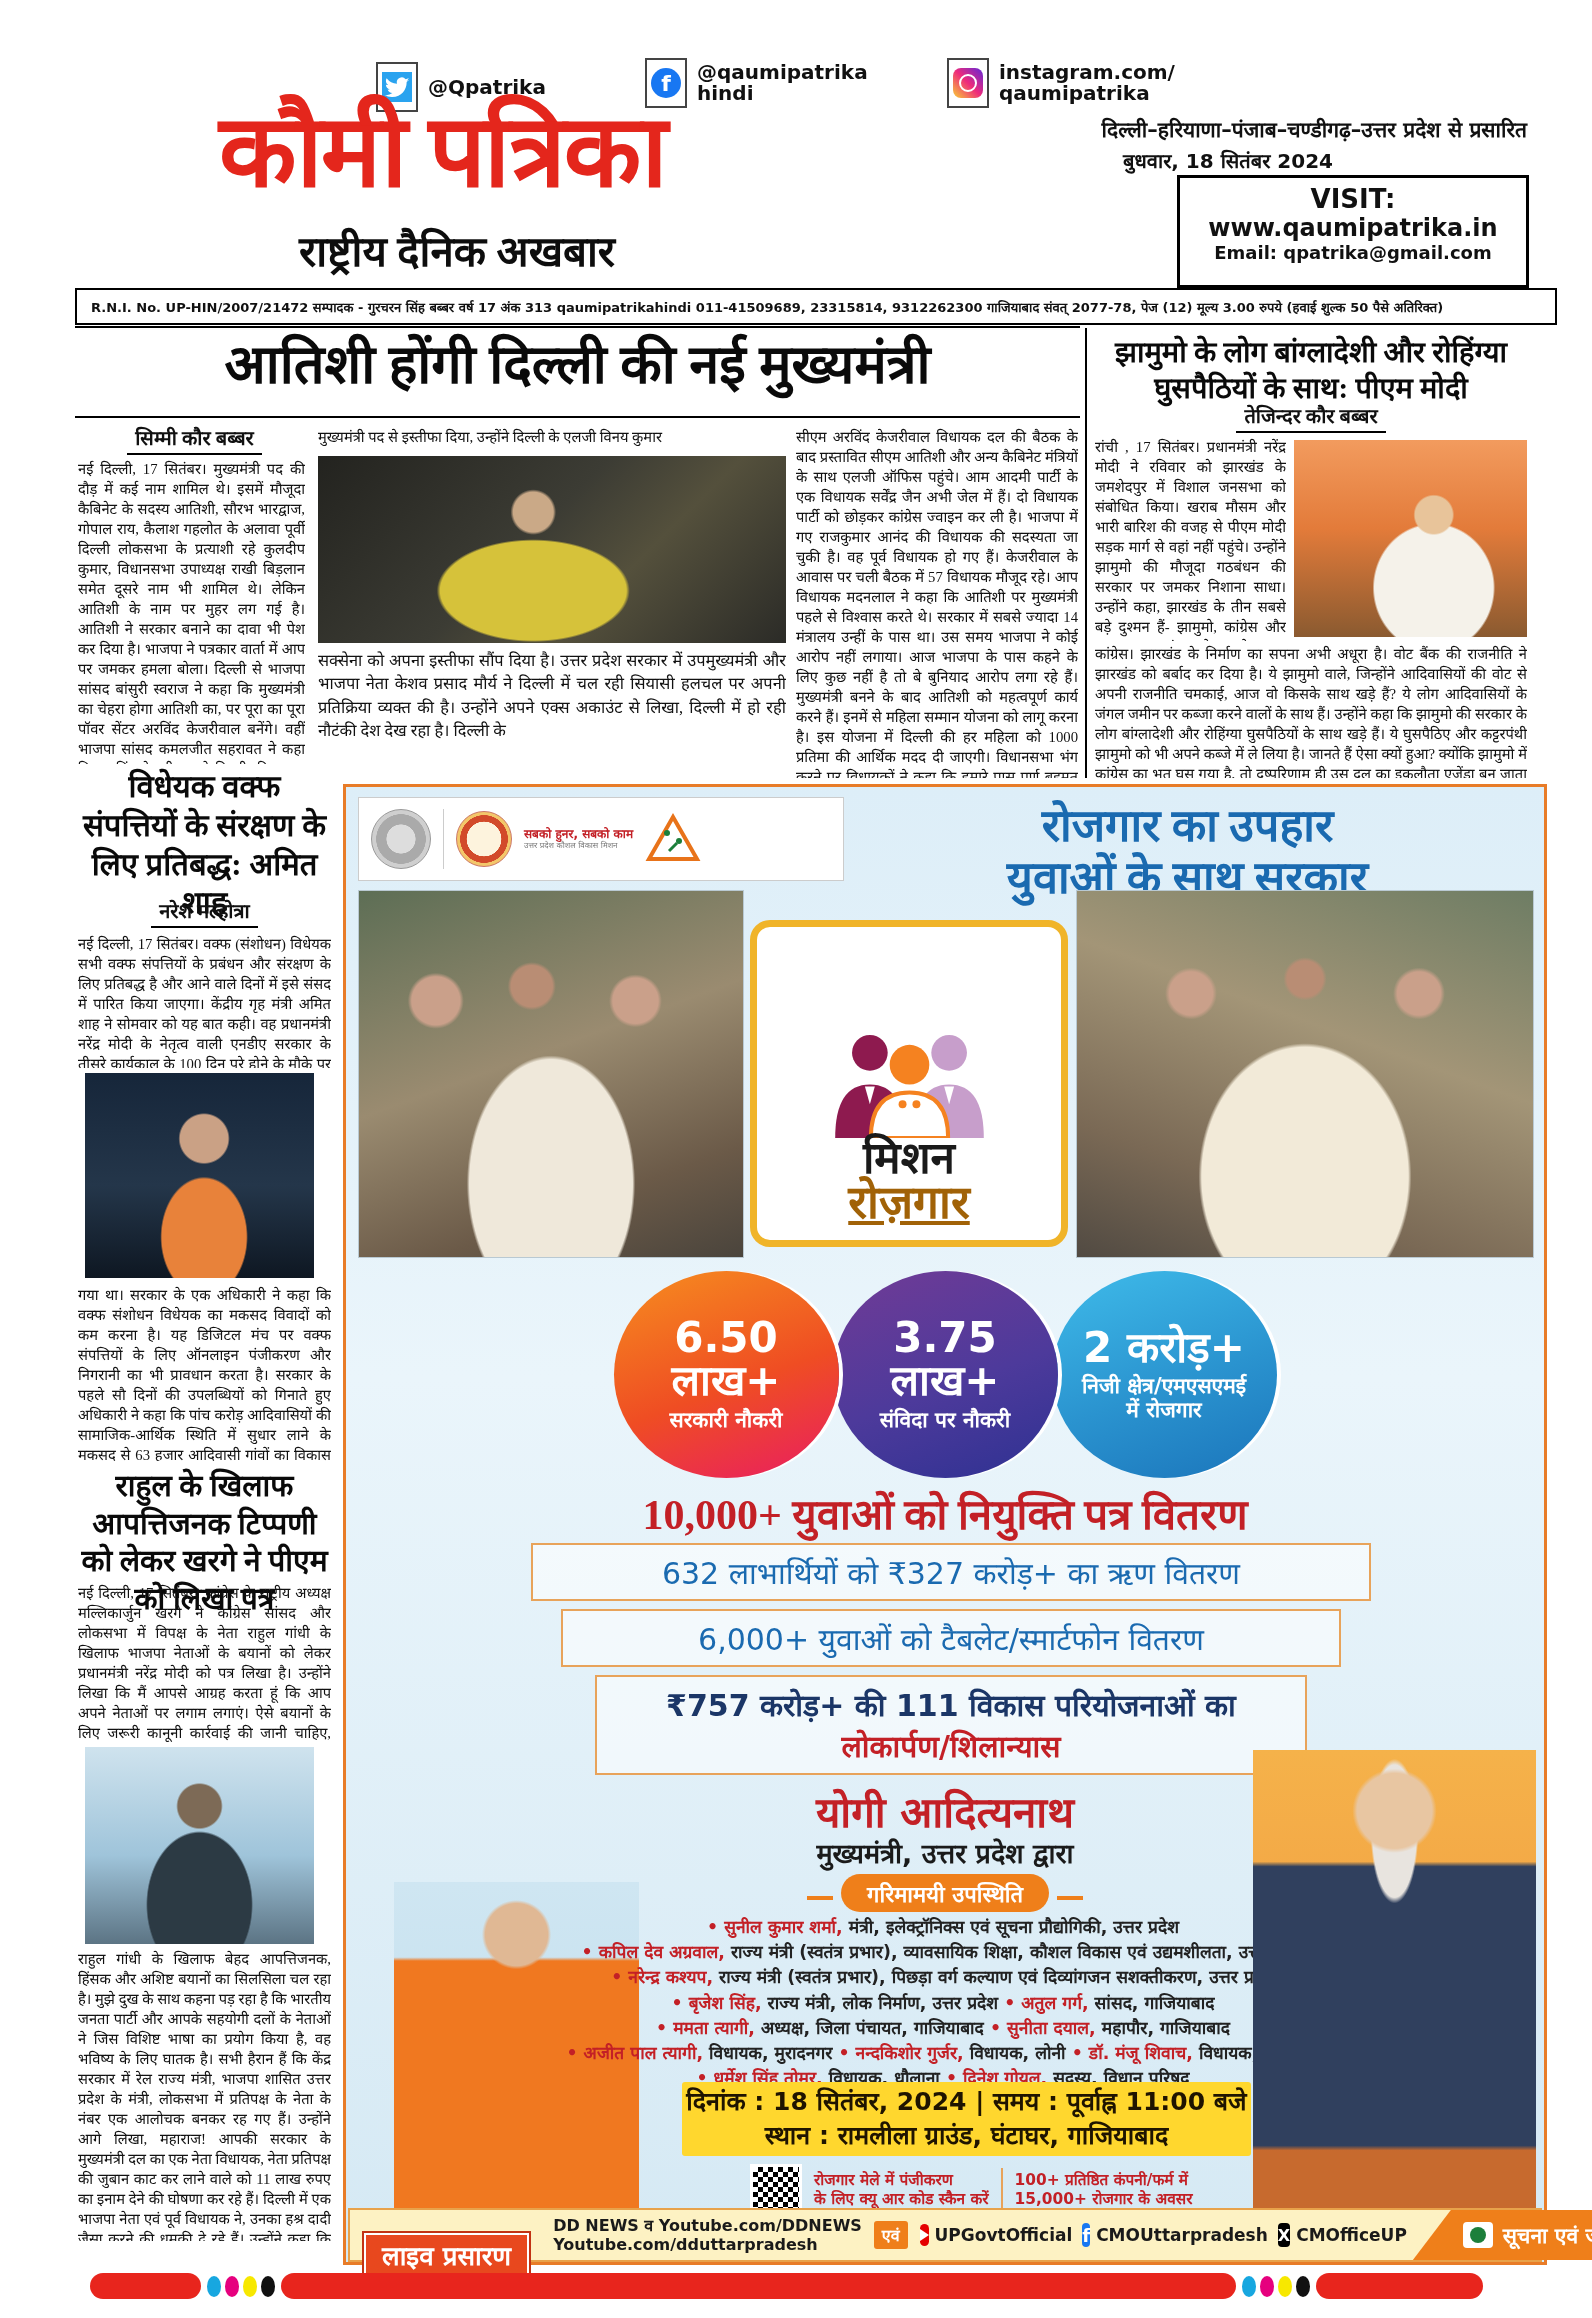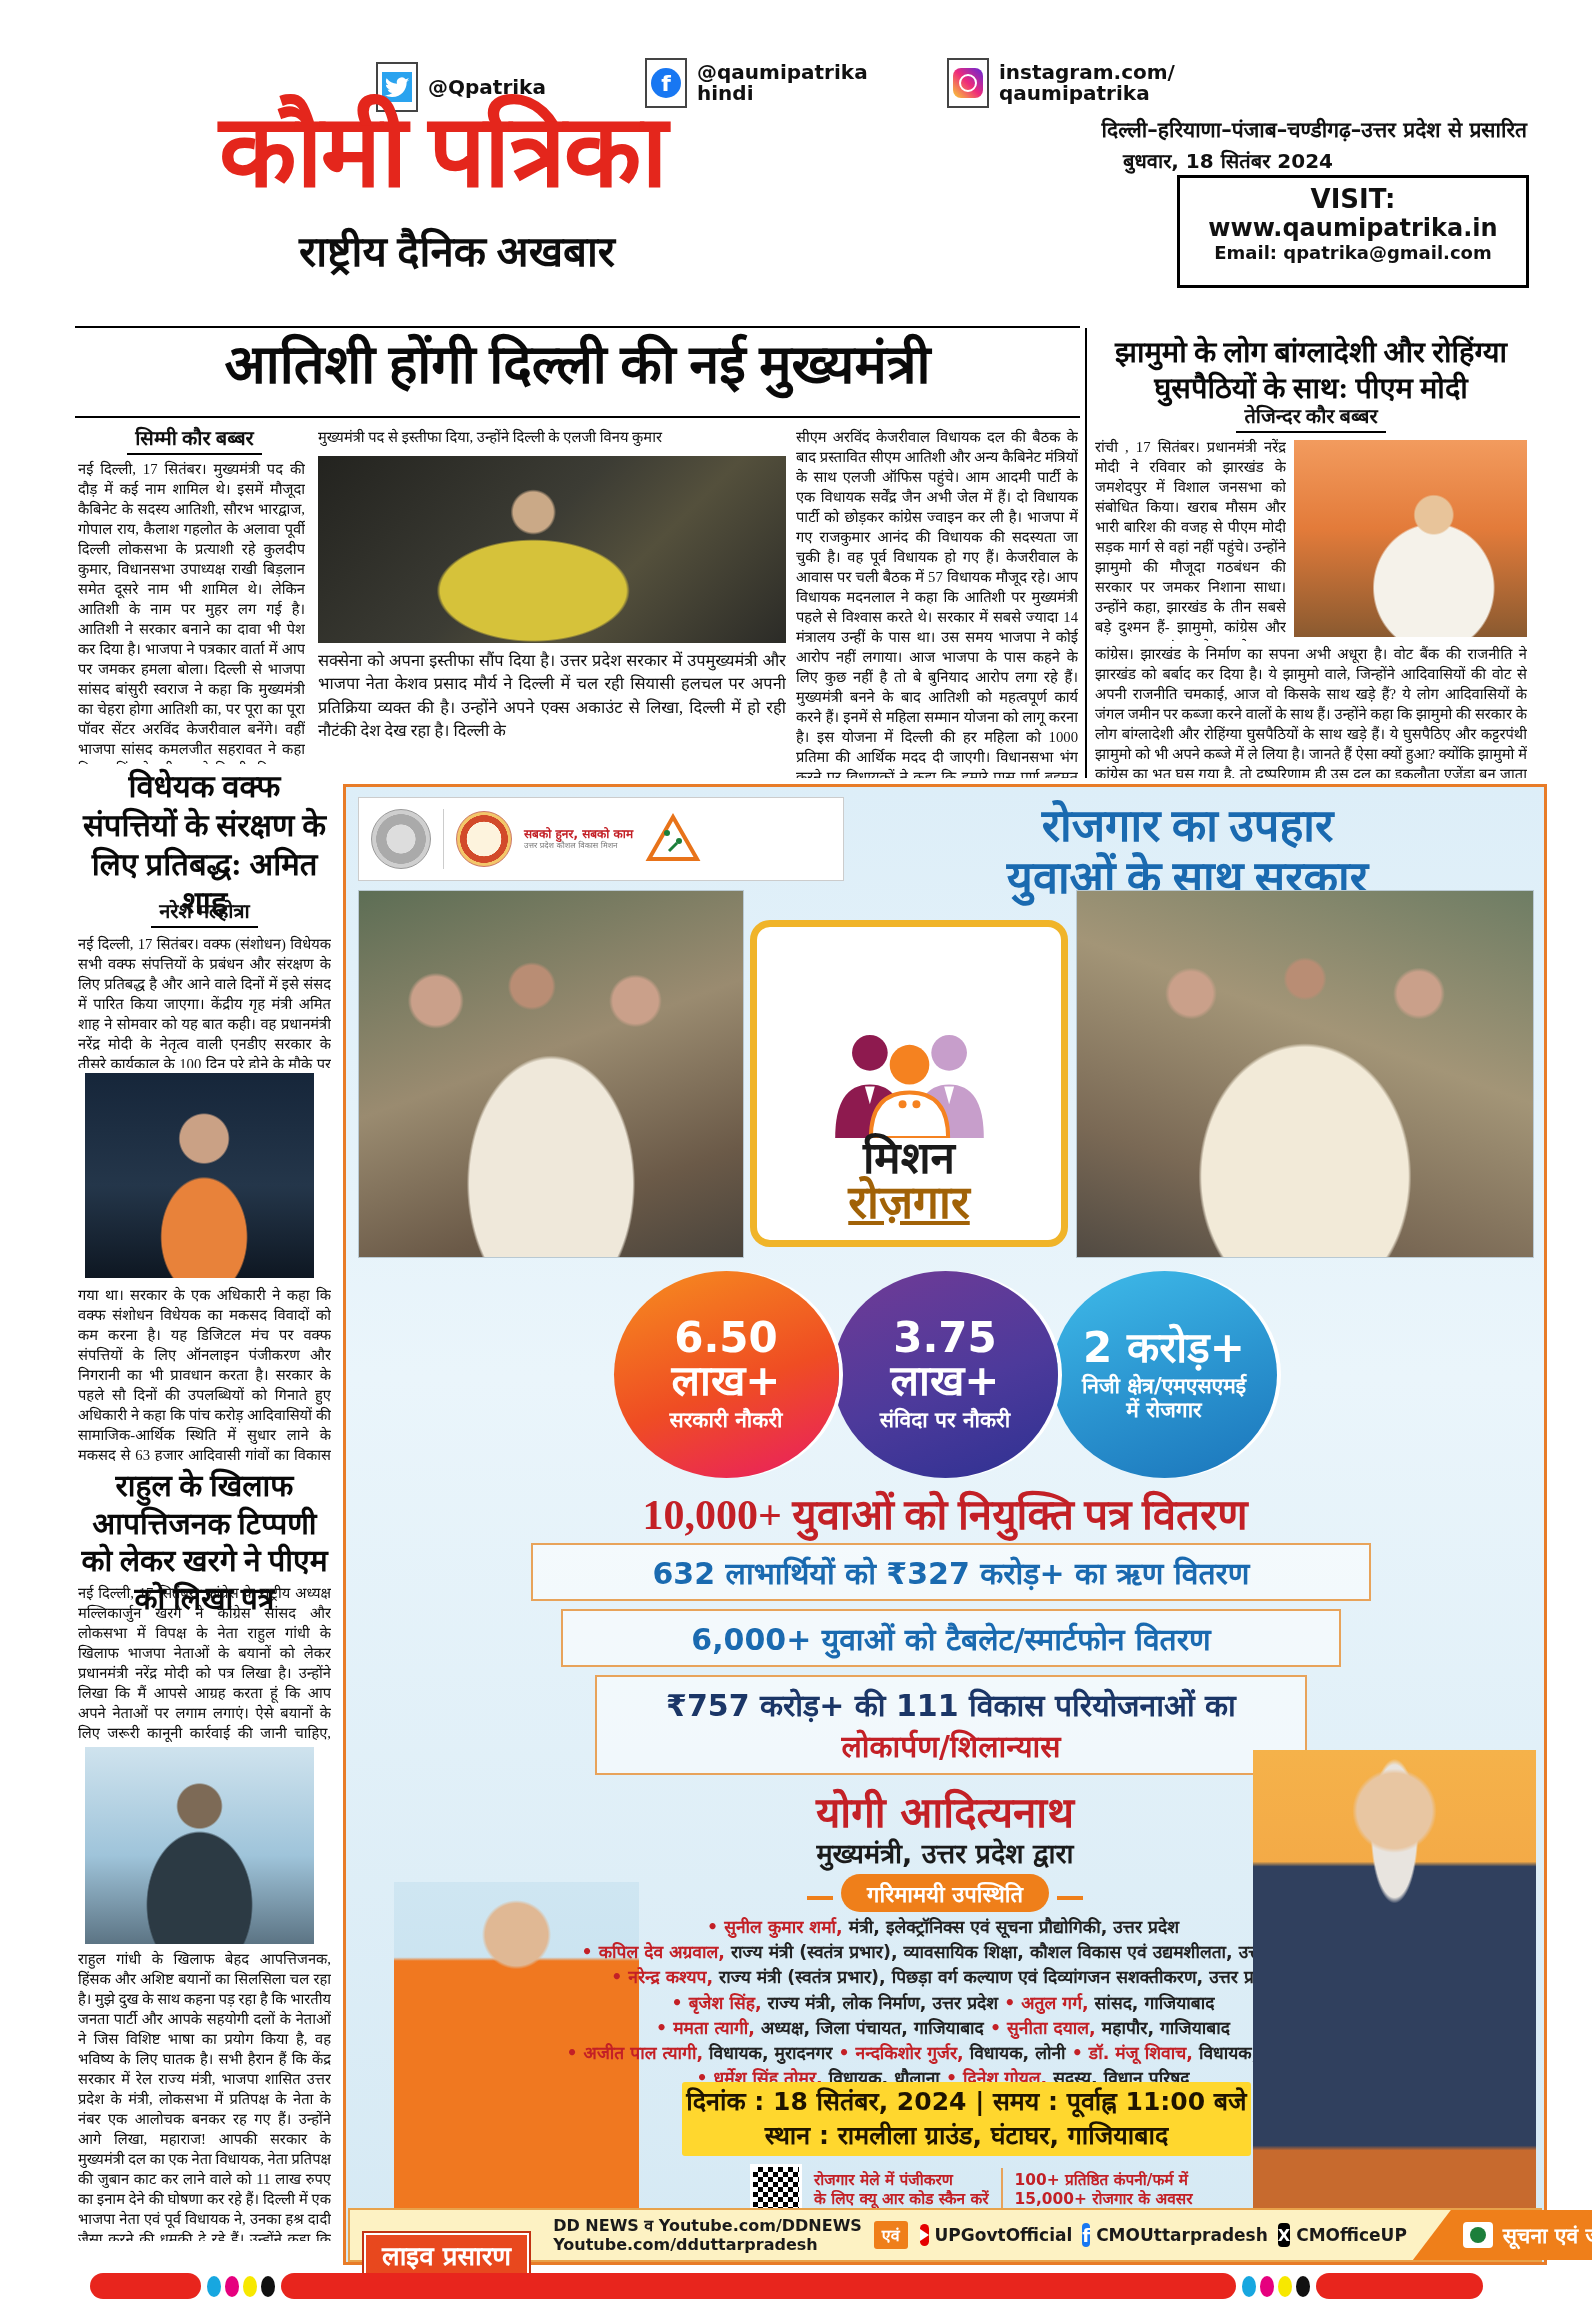--- a/index.html
+++ b/index.html
@@ -29,21 +29,21 @@
   #ad{background:linear-gradient(180deg,#ddeef8 0%,#eaf5fb 40%,#d5e9f4 100%);border:3px solid #e87c28;}
   .ad-head{font-size:45px;font-weight:800;color:#1a6ab0;line-height:1.15;}
   .mission-card{background:#fff;border:7px solid #f0b429;border-radius:20px;display:flex;flex-direction:column;align-items:center;justify-content:flex-end;padding-bottom:14px;}
   .mission1{font-size:44px;font-weight:800;color:#1a1a1a;line-height:.9;}
   .mission2{font-size:46px;font-weight:800;color:#a16207;line-height:1.05;text-decoration:underline;}
   .stat{width:225px;height:207px;border-radius:50%;color:#fff;display:flex;flex-direction:column;align-items:center;justify-content:center;text-align:center;box-shadow:4px 0 0 #ffffff;}
   .stat-big{font-size:42px;font-weight:800;line-height:1.02;}
   .stat-lbl{font-size:21px;font-weight:bold;line-height:1.12;margin-top:6px;}
   .ad-line1{font-size:42px;font-weight:800;color:#c32026;white-space:nowrap;}
   .ad-box{border:2px solid #e8a35a;background:rgba(255,255,255,.55);display:flex;flex-direction:column;align-items:center;justify-content:center;}
-  .ad-box-blue{font-size:30px;font-weight:700;color:#1a6ab0;white-space:nowrap;}
+  .ad-box-blue{font-size:30px;font-weight:400;color:#1a6ab0;white-space:nowrap;}
   .ad-box-dark{font-size:30px;font-weight:800;color:#1b3667;white-space:nowrap;}
   .ad-box-red{font-size:30px;font-weight:800;color:#c32026;white-space:nowrap;}
   .cm-name{font-size:42px;font-weight:800;color:#c32026;}
   .cm-title{font-size:27px;font-weight:800;color:#1a1a1a;}
   .pill{background:#ef7f1a;color:#fff;font-size:22px;font-weight:bold;border-radius:20px;padding:4px 26px;display:inline-block;}
   .dash{display:inline-block;width:26px;height:4px;background:#ef7f1a;vertical-align:middle;margin:0 8px;}
   .att-line{font-size:17.4px;line-height:1.45;text-align:center;}
   .att-name{color:#c32026;font-weight:bold;}
   .att-role{color:#222;font-weight:bold;}
   .yellow-box{background:#ffd72e;border-radius:3px;display:flex;flex-direction:column;align-items:center;justify-content:center;}
@@ -113,20 +113,21 @@
 
   <div class="abs sans bold" style="left:1025px;top:115px;width:502px;text-align:right;font-size:21px;">दिल्ली–हरियाणा–पंजाब–चण्डीगढ़–उत्तर प्रदेश से प्रसारित</div>
   <div class="abs sans bold" style="left:1025px;top:147px;width:308px;text-align:right;font-size:20px;">बुधवार, 18 सितंबर 2024</div>
 
   <div class="abs visit-box" style="left:1177px;top:175px;width:346px;height:101px;">
     <div class="sans" style="font-size:26px;font-weight:800;">VISIT:</div>
     <div class="sans" style="font-size:24px;font-weight:800;">www.qaumipatrika.in</div>
     <div class="sans" style="font-size:18px;font-weight:800;">Email: qpatrika@gmail.com</div>
   </div>
 
+  <div class="abs rni sans" style="left:75px;top:288px;width:1450px;height:33px;">R.N.I. No. UP-HIN/2007/21472 सम्पादक - गुरचरन सिंह बब्बर   वर्ष 17 अंक 313 qaumipatrikahindi   011-41509689, 23315814, 9312262300   गाजियाबाद संवत् 2077-78, पेज (12) मूल्य 3.00 रुपये (हवाई शुल्क 50 पैसे अतिरिक्त)</div>
 
   <div class="abs rule" style="left:75px;top:326px;width:1005px;height:2px;"></div>
   <div class="abs h-lead center" style="left:75px;top:338px;width:1005px;">आतिशी होंगी दिल्ली की नई मुख्यमंत्री</div>
   <div class="abs rule" style="left:75px;top:416px;width:1005px;height:2px;"></div>
   <div class="abs center" style="left:85px;top:424px;width:219px;">
     <span class="byline">सिम्मी कौर बब्बर</span>
   </div>
   <div class="abs body-txt just" style="left:78px;top:460px;width:227px;height:304px;">नई दिल्ली, 17 सितंबर। मुख्यमंत्री पद की दौड़ में कई नाम शामिल थे। इसमें मौजूदा कैबिनेट के सदस्य आतिशी, सौरभ भारद्वाज, गोपाल राय, कैलाश गहलोत के अलावा पूर्वी दिल्ली लोकसभा के प्रत्याशी रहे कुलदीप कुमार, विधानसभा उपाध्यक्ष राखी बिड़लान समेत दूसरे नाम भी शामिल थे। लेकिन आतिशी के नाम पर मुहर लग गई है। आतिशी ने सरकार बनाने का दावा भी पेश कर दिया है। भाजपा ने पत्रकार वार्ता में आप पर जमकर हमला बोला। दिल्ली से भाजपा सांसद बांसुरी स्वराज ने कहा कि मुख्यमंत्री का चेहरा होगा आतिशी का, पर पूरा का पूरा पॉवर सेंटर अरविंद केजरीवाल बनेंगे। वहीं भाजपा सांसद कमलजीत सहरावत ने कहा कि अरविंद केजरीवाल ने दिल्ली की जनता के साथ न्याय नहीं किया है। अरविंद केजरीवाल के इस्तीफे के बाद आप की ओर से प्रस्तावित सीएम आतिशी ने कहा कि केजरीवाल पर भाजपा ने फर्जी आरोप लगाए। केंद्र ने जांच एजेंसियों का गलत इस्तेमाल किया। केजरीवाल जैसा फैसला आज तक किसी ने नहीं लिया। हमारा मिशन केजरीवाल को फिर सीएम बनाना है।</div>
 
   <div class="abs body-txt just" style="left:318px;top:428px;width:468px;height:26px;">मुख्यमंत्री पद से इस्तीफा दिया, उन्होंने दिल्ली के एलजी विनय कुमार</div>

